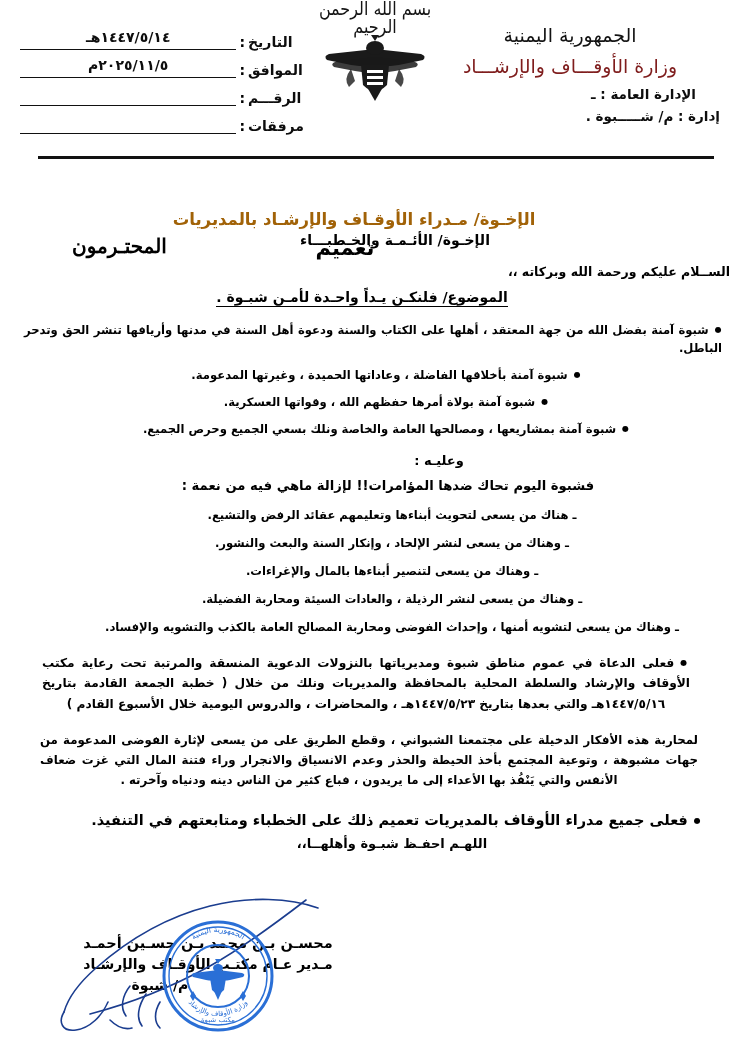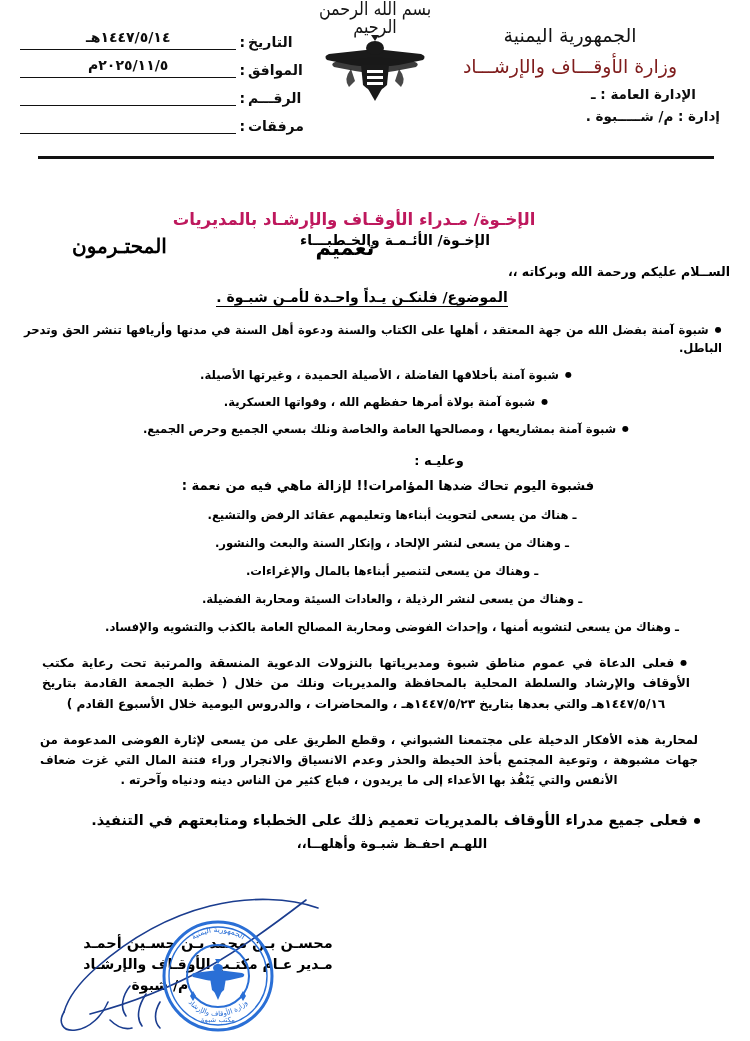--- a/index.html
+++ b/index.html
@@ -159,21 +159,21 @@
     position: absolute;
     top: 210px;
     right: 0;
     width: 750px;
     text-align: center;
     padding-right: 42px;
     box-sizing: border-box;
     font-size: 16.5px;
     font-weight: bold;
     letter-spacing: 0.6px;
-    color: #be185d;
+    color: #a16207;
   }
   .addressee2 {
     position: absolute;
     top: 232px;
     right: 0;
     width: 668px;
     text-align: center;
     padding-right: 42px;
     box-sizing: border-box;
     font-size: 14px;
@@ -448,21 +448,21 @@
   <div class="doc-title">تعميم</div>
   <div class="addressee1">الإخـوة/ مـدراء الأوقـاف والإرشـاد بالمديريات</div>
   <div class="addressee2">الإخـوة/ الأئـمـة والخـطبـــاء</div>
   <div class="respected">المحتـرمون</div>
   <div class="greeting">الســلام عليكم ورحمة الله وبركاته ،،</div>
   <div class="subject"><span>الموضوع/ فلنكـن يـداً واحـدة لأمـن شبـوة .</span></div>
 
   <div class="body-area">
 
     <div class="bullet-line justify dot">شبوة آمنة بفضل الله من جهة المعتقد ، أهلها على الكتاب والسنة ودعوة أهل السنة في مدنها وأريافها تنشر الحق وتدحر الباطل.</div>
-    <div class="bullet-line center dot">شبوة آمنة بأخلاقها الفاضلة ، الأصيلة الحميدة ، وغيرتها الأصيلة.</div>
+    <div class="bullet-line center dot">شبوة آمنة بأخلاقها الفاضلة ، وعاداتها الحميدة ، وغيرتها المدعومة.</div>
     <div class="bullet-line center dot">شبوة آمنة بولاة أمرها حفظهم الله ، وقواتها العسكرية.</div>
     <div class="bullet-line center dot">شبوة آمنة بمشاريعها ، ومصالحها العامة والخاصة ونلك بسعي الجميع وحرص الجميع.</div>
 
     <div class="wa-alayh">وعليـه :</div>
     <div class="lead-para">فشبوة اليوم تحاك ضدها المؤامرات!! لإزالة ماهي فيه من نعمة  :</div>
 
     <div class="dash-line">ـ هناك من يسعى لتحويث أبناءها وتعليمهم عقائد الرفض والتشيع.</div>
     <div class="dash-line">ـ وهناك من يسعى  لنشر الإلحاد ، وإنكار السنة والبعث والنشور.</div>
     <div class="dash-line">ـ وهناك من يسعى  لتنصير أبناءها بالمال والإغراءات.</div>
     <div class="dash-line">ـ وهناك من يسعى لنشر الرذيلة ، والعادات السيئة ومحاربة الفضيلة.</div>

